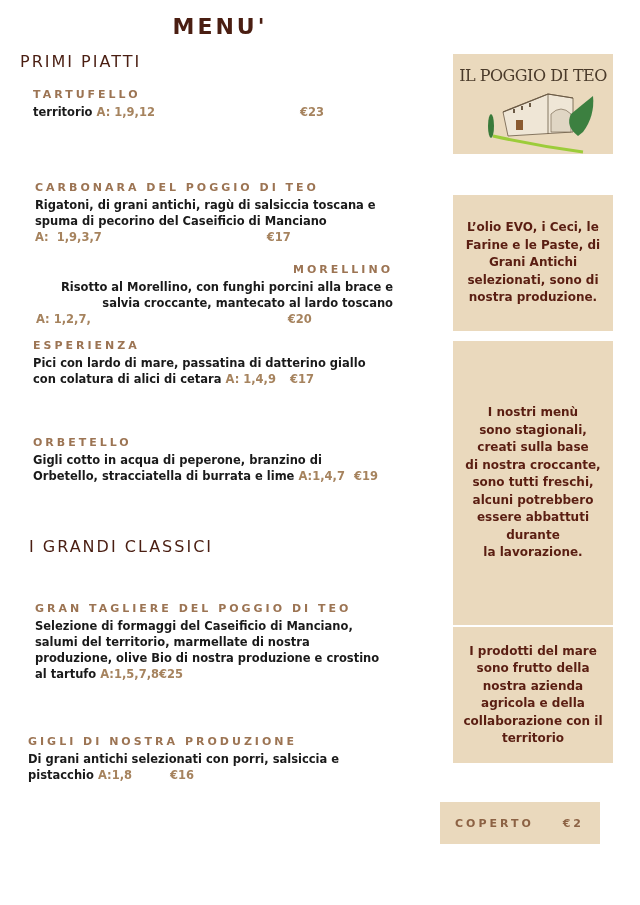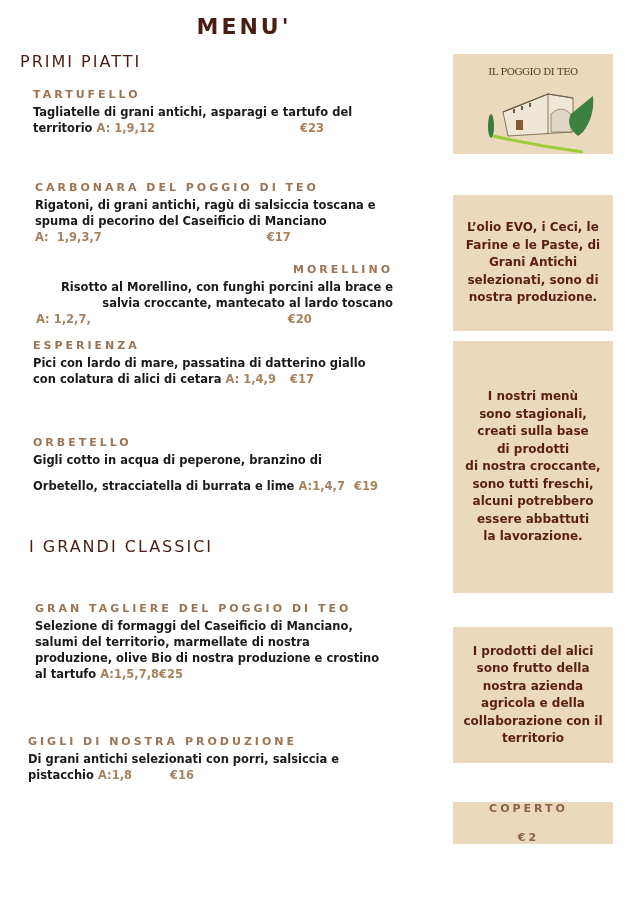--- a/index.html
+++ b/index.html
@@ -1,39 +1,38 @@
 <!DOCTYPE html>
 <html><head>
 <meta charset="utf-8">
 <style>
   html, body { margin: 0; padding: 0; background: #ffffff; }
   body { width: 640px; height: 905px; position: relative; overflow: hidden; font-family: "DejaVu Sans", sans-serif; }
-  .title { position: absolute; left: 0; top: 14px; width: 440px; text-align: center; font-size: 22px; font-weight: bold; letter-spacing: 3px; color: #4a1e12; padding-left: 24px; }
+  .title { position: absolute; left: 0; top: 14px; width: 440px; text-align: center; font-size: 22px; font-weight: bold; letter-spacing: 3px; color: #4a1e12; }
   .section-title { position: absolute; font-size: 16px; font-weight: normal; letter-spacing: 2px; color: #4a1e12; }
   .dish { position: absolute; width: 360px; }
   .dish-name { font-size: 11px; font-weight: bold; letter-spacing: 3px; color: #9c7453; margin-bottom: 3px; }
   .dish-desc { font-size: 11.5px; font-weight: bold; color: #1a1a1a; line-height: 16px; }
   .allergens, .price { color: #a6835e; font-weight: bold; }
   .line-row { display: flex; font-size: 11.5px; font-weight: bold; line-height: 16px; }
   .box { position: absolute; left: 453px; width: 160px; background: #ead9bd; display: flex; align-items: center; justify-content: center; text-align: center; color: #5a1e12; font-weight: bold; font-size: 12px; line-height: 17.5px; box-sizing: border-box; padding: 6px; }
   .logo-box { position: absolute; left: 453px; top: 54px; width: 160px; height: 100px; background: #ead9bd; }
-  .logo-text { position: absolute; left: 0; top: 12px; width: 100%; text-align: center; font-family: "DejaVu Serif", serif; font-size: 10px; color: #4a3a2a; letter-spacing: -0.5px; }
-  .coperto { position: absolute; left: 453px; top: 802px; width: 160px; height: 42px; background: #ead9bd; display: flex; align-items: center; justify-content: space-between; box-sizing: border-box; padding: 0 16px 0 7px; font-size: 11px; font-weight: bold; letter-spacing: 3px; color: #8c6244; flex-direction: column; }
+  .logo-text { position: absolute; left: 0; top: 12px; width: 100%; text-align: center; font-family: "DejaVu Serif", serif; font-size: 16px; color: #4a3a2a; letter-spacing: -0.5px; }
+  .coperto { position: absolute; left: 440px; top: 802px; width: 160px; height: 42px; background: #ead9bd; display: flex; align-items: center; justify-content: space-between; box-sizing: border-box; padding: 0 16px 0 15px; font-size: 11px; font-weight: bold; letter-spacing: 3px; color: #8c6244; }
 </style>
 </head>
 <body>
 
 <div class="title">MENU'</div>
 
 <div class="section-title" style="left:20px; top:52px;">PRIMI PIATTI</div>
 
 <div class="dish" style="left:33px; top:88px;">
   <div class="dish-name">TARTUFELLO</div>
   <div class="dish-desc">
-    <div>Tagliatelle di grani antichi, asparagi e tartufo del</div>
     <div class="line-row"><span>territorio</span>&nbsp;<span class="allergens">A: 1,9,12</span><span class="price" style="margin-left:145px;">€23</span></div>
   </div>
 </div>
 
 <div class="dish" style="left:35px; top:181px;">
   <div class="dish-name">CARBONARA DEL POGGIO DI TEO</div>
   <div class="dish-desc">
     <div>Rigatoni, di grani antichi, ragù di salsiccia toscana e</div>
     <div>spuma di pecorino del Caseificio di Manciano</div>
     <div class="line-row">
@@ -60,21 +59,21 @@
   <div class="dish-desc">
     <div>Pici con lardo di mare, passatina di datterino giallo</div>
     <div class="line-row"><span>con colatura di alici di cetara</span>&nbsp;<span class="allergens">A: 1,4,9</span><span class="price" style="margin-left:14px;">€17</span></div>
   </div>
 </div>
 
 <div class="dish" style="left:33px; top:436px;">
   <div class="dish-name">ORBETELLO</div>
   <div class="dish-desc">
     <div>Gigli cotto in acqua di peperone, branzino di</div>
-    <div class="line-row" style="white-space:nowrap;margin-top:10px;"><span>Orbetello, stracciatella di burrata e lime</span>&nbsp;<span class="allergens">A:1,4,7</span><span class="price" style="margin-left:9px;">€19</span></div>
+    <div class="line-row" style="white-space:nowrap;"><span>Orbetello, stracciatella di burrata e lime</span>&nbsp;<span class="allergens">A:1,4,7</span><span class="price" style="margin-left:9px;">€19</span></div>
   </div>
 </div>
 
 <div class="section-title" style="left:29px; top:537px;">I GRANDI CLASSICI</div>
 
 <div class="dish" style="left:35px; top:602px; width:380px;">
   <div class="dish-name">GRAN TAGLIERE DEL POGGIO DI TEO</div>
   <div class="dish-desc">
     <div>Selezione di formaggi del Caseificio di Manciano,</div>
     <div>salumi del territorio, marmellate di nostra</div>
@@ -111,37 +110,37 @@
 <div class="box" style="top:195px; height:136px;">
   <div>
     <div>L’olio EVO, i Ceci, le</div>
     <div>Farine e le Paste, di</div>
     <div>Grani Antichi</div>
     <div>selezionati, sono di</div>
     <div>nostra produzione.</div>
   </div>
 </div>
 
-<div class="box" style="top:341px; height:252px;">
+<div class="box" style="top:341px; height:284px;">
   <div>
     <div>I nostri menù</div>
     <div>sono stagionali,</div>
     <div>creati sulla base</div>
-    <div>di prodotti</div>
     <div>di nostra croccante,</div>
     <div>sono tutti freschi,</div>
     <div>alcuni potrebbero</div>
     <div>essere abbattuti</div>
+    <div>durante</div>
     <div>la lavorazione.</div>
   </div>
 </div>
 
 <div class="box" style="top:627px; height:136px;">
   <div>
-    <div>I prodotti del alici</div>
+    <div>I prodotti del mare</div>
     <div>sono frutto della</div>
     <div>nostra azienda</div>
     <div>agricola e della</div>
     <div>collaborazione con il</div>
     <div>territorio</div>
   </div>
 </div>
 
 <div class="coperto">
   <span>COPERTO</span>

